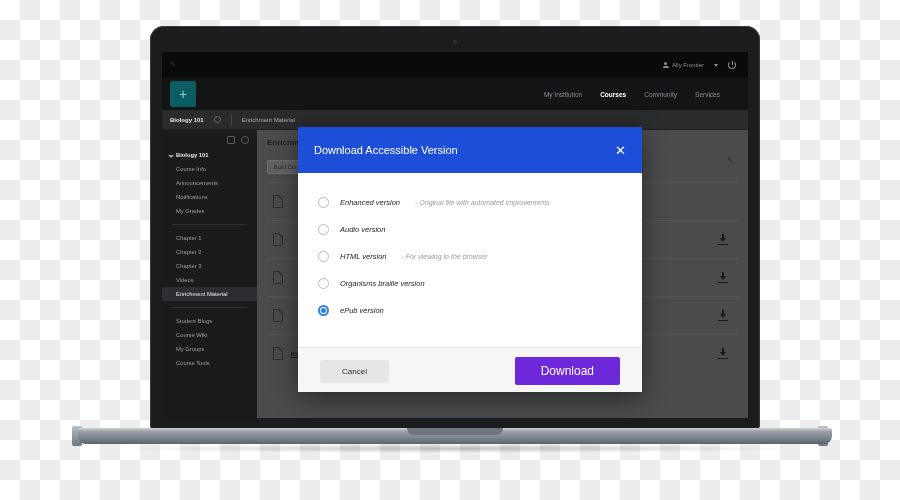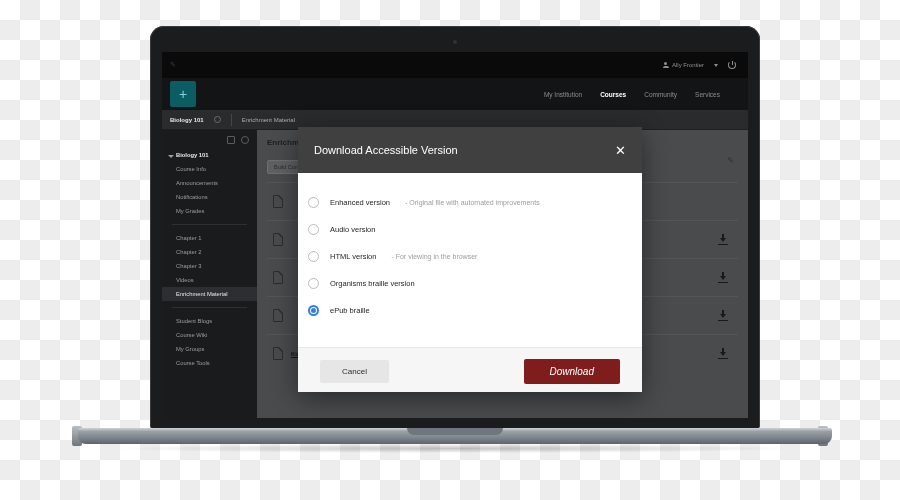--- a/index.html
+++ b/index.html
@@ -148,26 +148,26 @@
     border-left:3.5px solid transparent;border-right:3.5px solid transparent;border-top:4px solid #18191b;
   }
   .dl-bar { position:absolute; left:0; bottom:0; width:10px; height:1.5px; background:#18191b; }
 
   
   #modal {
     position: absolute; left: 136px; top: 75px; width: 344px; height: 265px;
     background: #ffffff; box-shadow: 0 6px 24px rgba(0,0,0,.45); overflow: hidden;
   }
   .modal-head {
-    height: 46px; background: #404040; display: flex; align-items: center;
+    height: 46px; background: #1d4ed8; display: flex; align-items: center;
     padding: 0 16px; justify-content: space-between;
   }
   .modal-title { color: #ffffff; font-size: 11px; }
   .modal-close { color: #ffffff; font-size: 13px; line-height: 1; cursor: pointer; }
-  .modal-body { padding: 16px 22px 12px 10px; background: #fff; height: 174px; }
+  .modal-body { padding: 16px 22px 12px 20px; background: #fff; height: 174px; font-style: italic; }
   .opt { display: flex; align-items: center; gap: 11px; height: 27px; }
   .radio {
     width: 11px; height: 11px; border-radius: 50%; border: 1px solid #b9bbbd; flex: none; background: #fff;
   }
   .radio.on {
     border: 2px solid #2f7fe0; position: relative; background: #fff;
   }
   .radio.on:after {
     content:""; position:absolute; left:50%; top:50%; width:5px;height:5px;margin:-2.5px 0 0 -2.5px;
     border-radius:50%; background:#2f7fe0;
@@ -177,24 +177,23 @@
   .modal-foot {
     height: 47px; background: #f6f6f6; border-top: 1px solid #e6e6e6;
     display: flex; align-items: center; justify-content: space-between; padding: 0 22px;
   }
   .btn-cancel {
     background: #e6e6e6; color: #2b2c2e; font-size: 8px;
     padding: 7px 22px; border: none; border-radius: 2px; cursor: pointer;
     font-family: "Liberation Sans", sans-serif;
   }
   .btn-download {
-    background: #7f1d1d; color: #ffffff; font-size: 10px;
+    background: #6d28d9; color: #ffffff; font-size: 12px;
     padding: 7px 26px; border: none; border-radius: 2px; cursor: pointer;
     font-family: "Liberation Sans", sans-serif;
-    font-style: italic;
   }
 </style>
 </head>
 <body>
 
 <div id="laptop">
   <div id="lid">
     <div id="webcam"></div>
 
     <div id="screen">
@@ -311,21 +310,21 @@
               <span class="radio"></span>
               <span class="opt-main">HTML version</span>
               <span class="opt-sub">- For viewing in the browser</span>
             </div>
             <div class="opt">
               <span class="radio"></span>
               <span class="opt-main">Organisms braille version</span>
             </div>
             <div class="opt">
               <span class="radio on"></span>
-              <span class="opt-main">ePub braille</span>
+              <span class="opt-main">ePub version</span>
             </div>
           </div>
           <div class="modal-foot">
             <button class="btn-cancel">Cancel</button>
             <button class="btn-download">Download</button>
           </div>
         </div>
 
       </div>
     </div>

